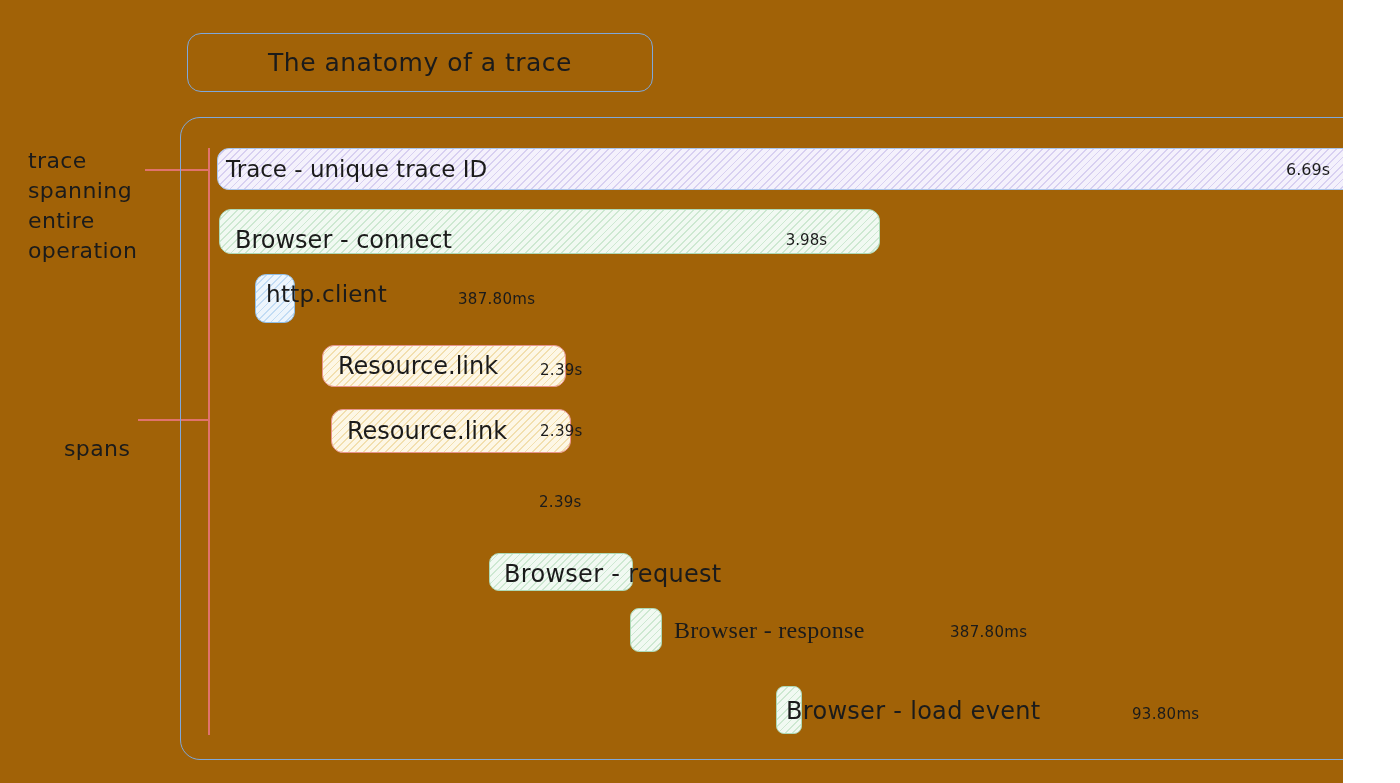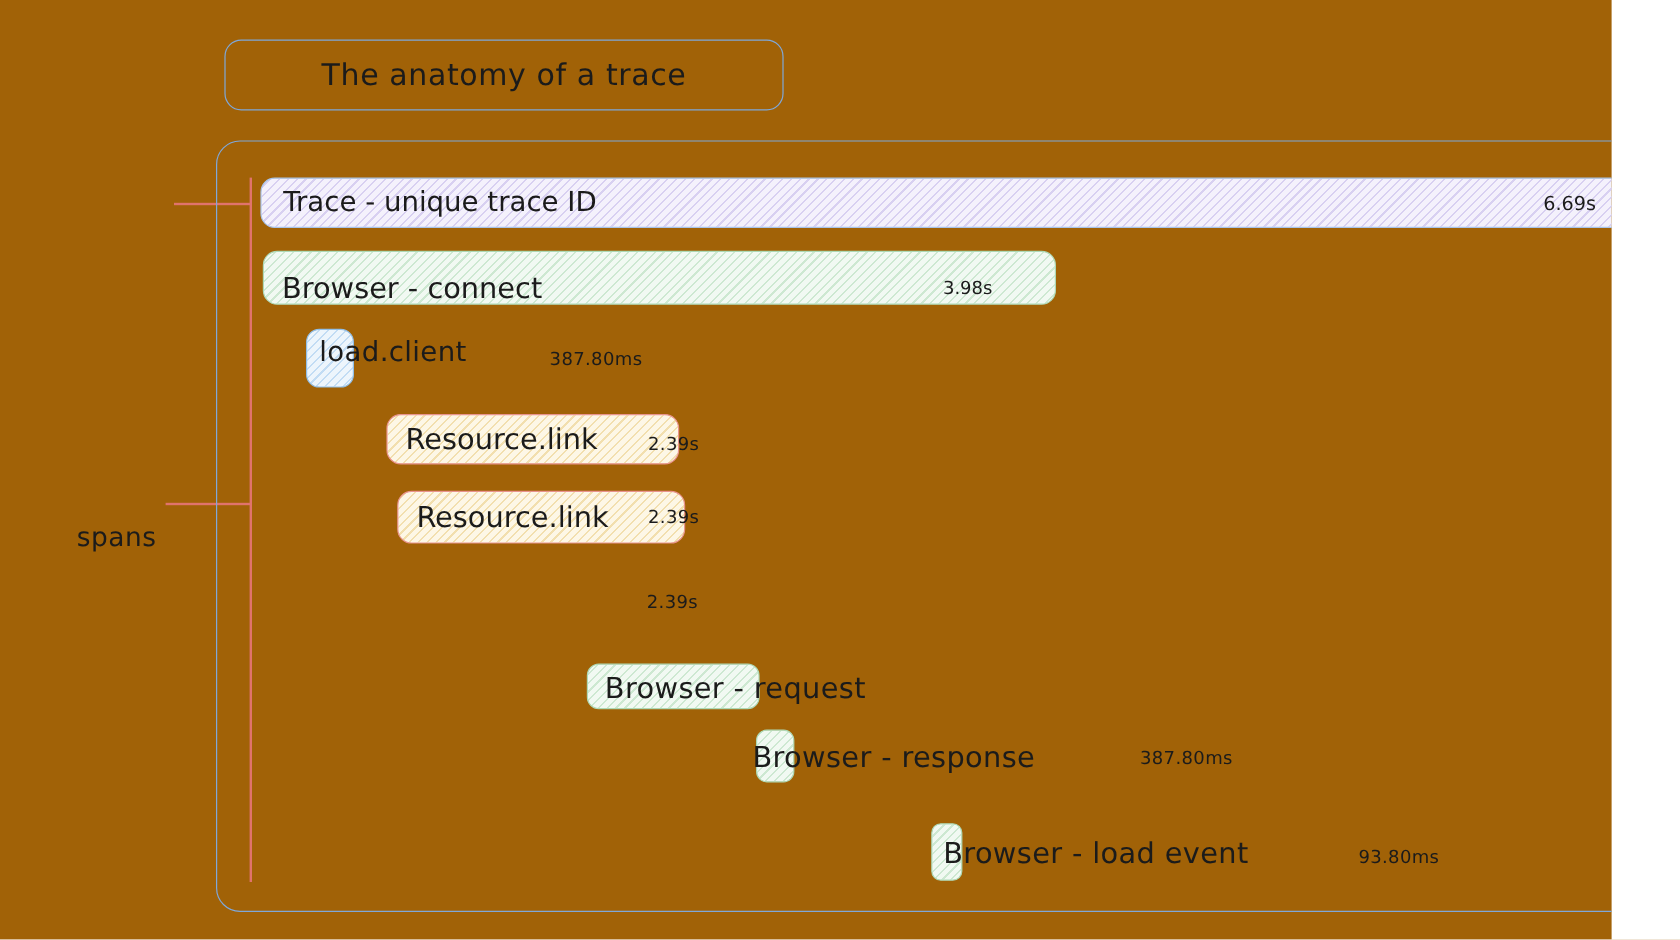--- a/index.html
+++ b/index.html
@@ -23,21 +23,21 @@
 
   .title-box{
     left:187px;top:33px;width:466px;height:59px;border:1.8px solid #7fa8da;border-radius:14px;
     display:flex;align-items:center;justify-content:center;font-size:25px;letter-spacing:.5px;
   }
   .outer{
     left:180px;top:117px;width:1205px;height:643px;border:1.8px solid #7fa8da;border-radius:20px;
   }
 
   .trace-bar{left:217px;top:148px;width:1140px;height:42px;border-radius:12px;
-    padding:0 26px 0 18px;font-size:23px;}
+    padding:0 26px 0 8px;font-size:23px;}
   .trace-bar .dur{font-size:16px;}
   .connect-bar{left:219px;top:209px;width:661px;height:45px;border-radius:12px;
     padding:16px 52px 0 15px;font-size:24px;}
   .connect-bar .dur{font-size:15px;}
 
   .http-box{left:255px;top:274px;width:40px;height:49px;border-radius:11px;}
   .res1{left:274px;top:345px;width:244px;height:42px;border-radius:12px;padding-left:15px;font-size:24px;}
   .res2{left:283px;top:409px;width:240px;height:44px;border-radius:12px;padding-left:15px;font-size:24px;}
   .res3{left:283px;top:480px;width:241px;height:43px;border-radius:12px;padding-left:15px;font-size:24px;}
   .req-box{left:489px;top:553px;width:144px;height:38px;border-radius:10px;}
@@ -58,57 +58,61 @@
 </style>
 </head>
 <body>
 
 <div class="canvas">
 
   <div class="abs title-box">
     <span>The anatomy of a trace</span>
   </div>
 
+  <div class="annotation trace-note">trace
+spanning
+entire
+operation</div>
   <div class="annotation spans-note">spans</div>
   <div class="redline h1"></div>
   <div class="redline h2"></div>
   <div class="redline v1"></div>
 
   <div class="abs outer"></div>
 
   <div class="abs bar trace-bar hatch violet">
     <span>Trace - unique trace ID</span>
     <span class="dur">6.69s</span>
   </div>
 
   <div class="abs bar connect-bar hatch green">
     <span>Browser - connect</span>
     <span class="dur">3.98s</span>
   </div>
 
   <div class="abs http-box hatch blue"></div>
-  <span class="free-label" style="left:266px;top:281px;font-size:23px;">load.client</span>
+  <span class="free-label" style="left:266px;top:281px;font-size:23px;">http.client</span>
   <span class="duration" style="left:458px;top:290px;">387.80ms</span>
 
   <div class="abs rbox res1 hatch yellow">
     <span>Resource.link</span>
   </div>
   <span class="duration" style="left:540px;top:361px;">2.39s</span>
 
   <div class="abs rbox res2 hatch yellow">
     <span>Resource.link</span>
   </div>
   <span class="duration" style="left:540px;top:422px;">2.39s</span>
 
   <span class="duration" style="left:539px;top:493px;">2.39s</span>
 
   <div class="abs req-box hatch green"></div>
   <span class="free-label" style="left:504px;top:560px;">Browser - request</span>
 
   <div class="abs resp-box hatch green"></div>
-  <span class="free-label" style="left:627px;top:617px;">Browser - response</span>
+  <span class="free-label" style="left:674px;top:617px;font-family:Liberation Serif, serif;">Browser - response</span>
   <span class="duration" style="left:950px;top:623px;">387.80ms</span>
 
   <div class="abs load-box hatch green"></div>
   <span class="free-label" style="left:786px;top:697px;">Browser - load event</span>
   <span class="duration" style="left:1088px;top:705px;margin-left:44px;">93.80ms</span>
 
 </div>
 
 </body></html>

